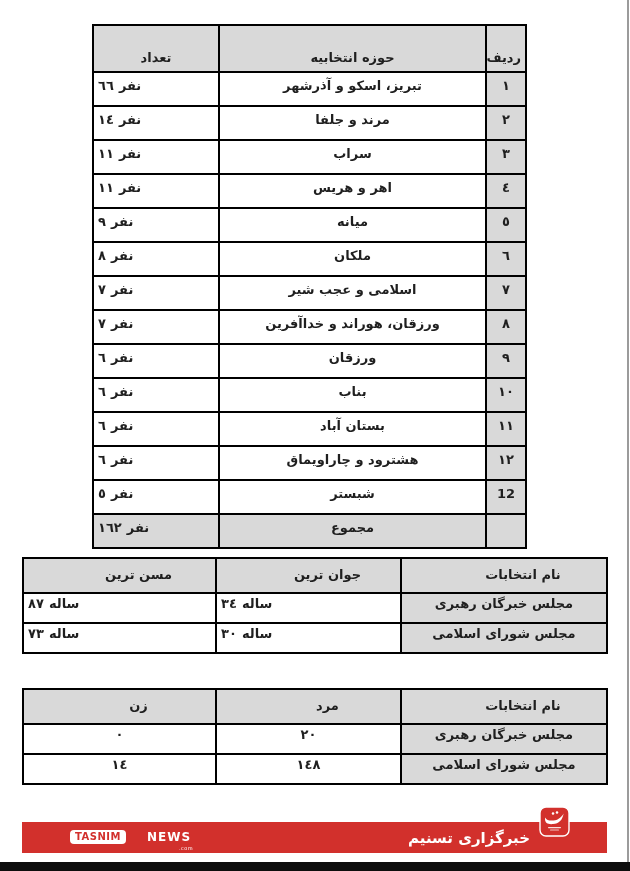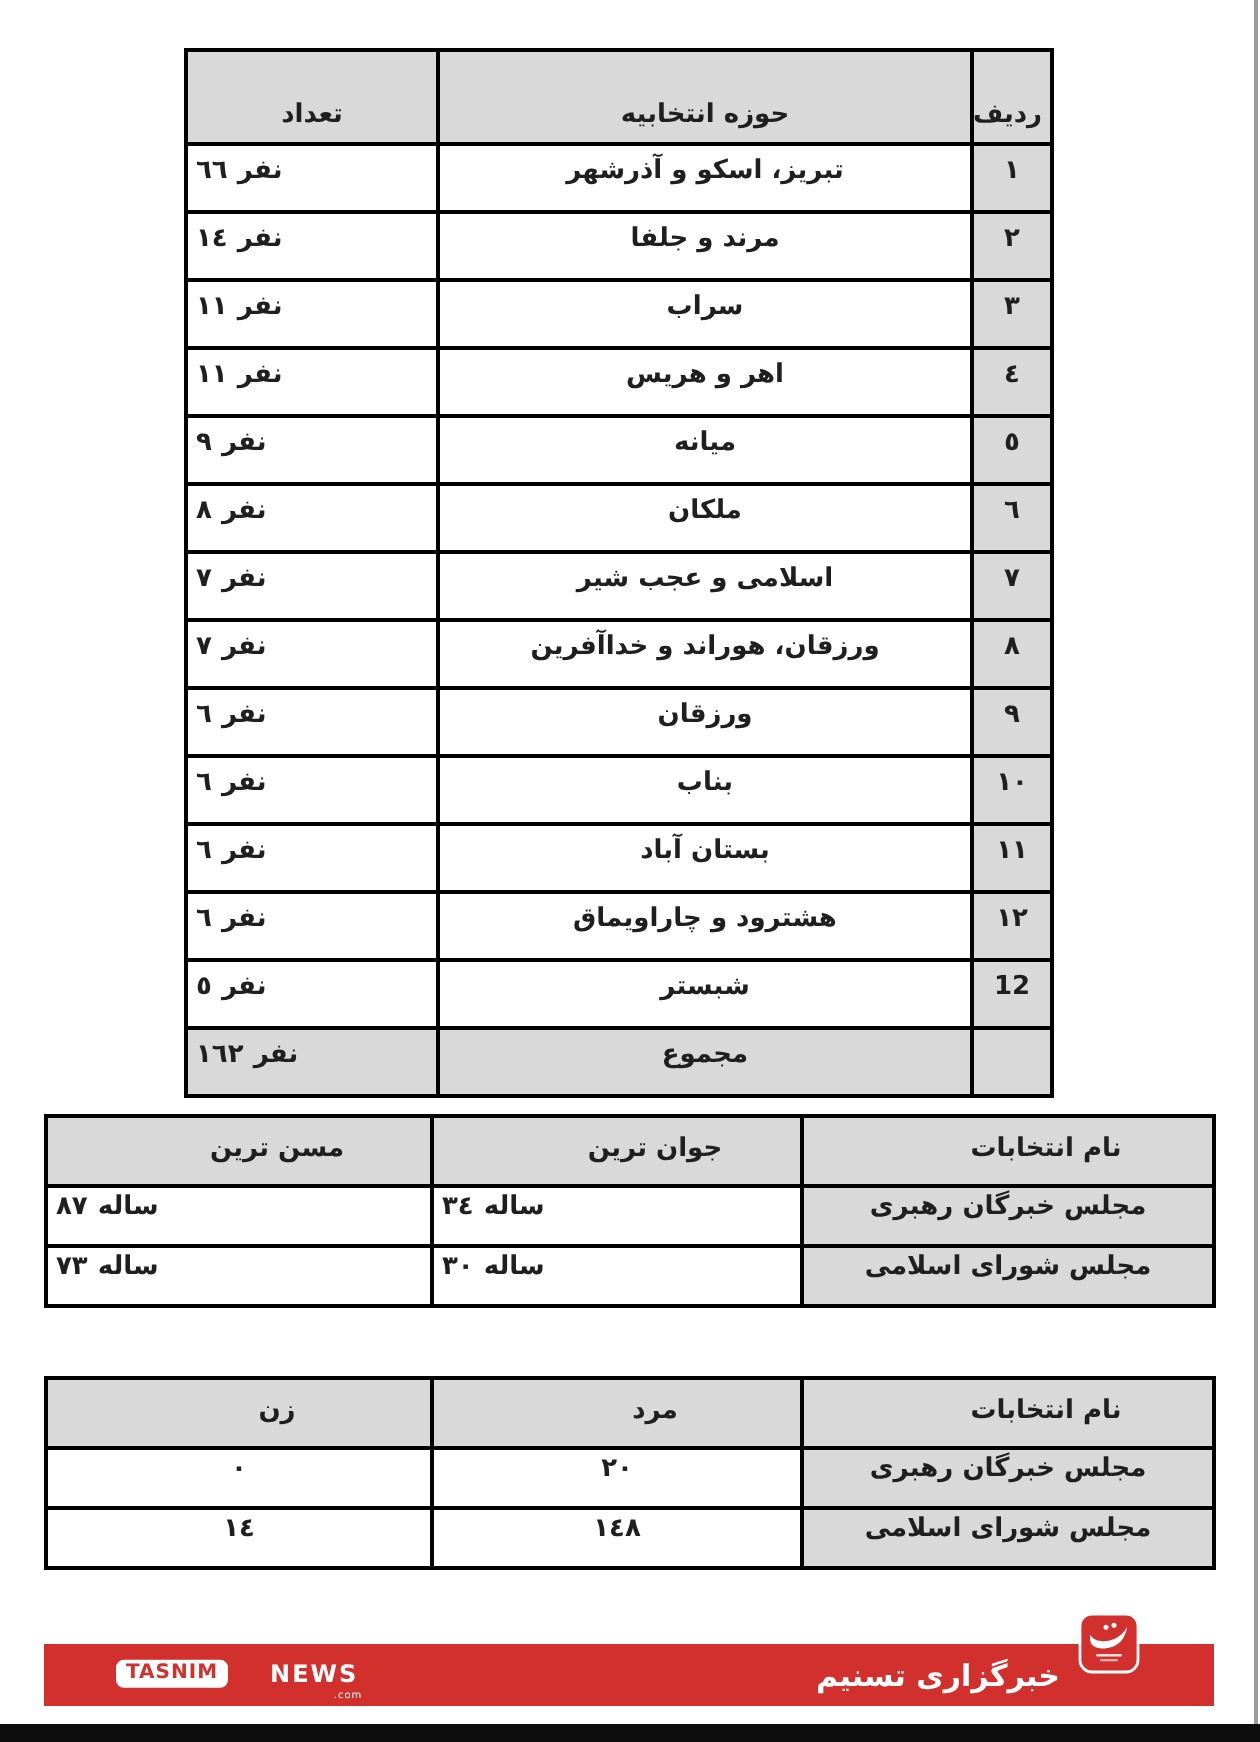--- a/index.html
+++ b/index.html
@@ -35,21 +35,21 @@
   
   .banner{
     position:absolute;left:22px;top:822px;width:585px;height:31px;
     background:var(--banner_red);
   }
   .agency-fa{
     position:absolute;right:77px;top:50%;transform:translateY(-50%);
     color:#fff;font-weight:bold;font-size:15px;direction:rtl;white-space:nowrap;margin-left:10px;
   }
   .wordmark{
-    position:absolute;left:36px;top:50%;transform:translateY(-58%);
+    position:absolute;left:48px;top:50%;transform:translateY(-58%);
     display:flex;align-items:center;white-space:nowrap;
   }
   .tasnim-box{
     background:#ffffff;color:var(--banner_red);border-radius:4px;
     padding:1px 5px 2px 5px;font-size:10px;font-weight:bold;letter-spacing:.5px;
   }
   .news-word{
     color:#ffffff;font-size:12px;font-weight:bold;margin-left:21px;
     letter-spacing:1px;position:relative;
   }

